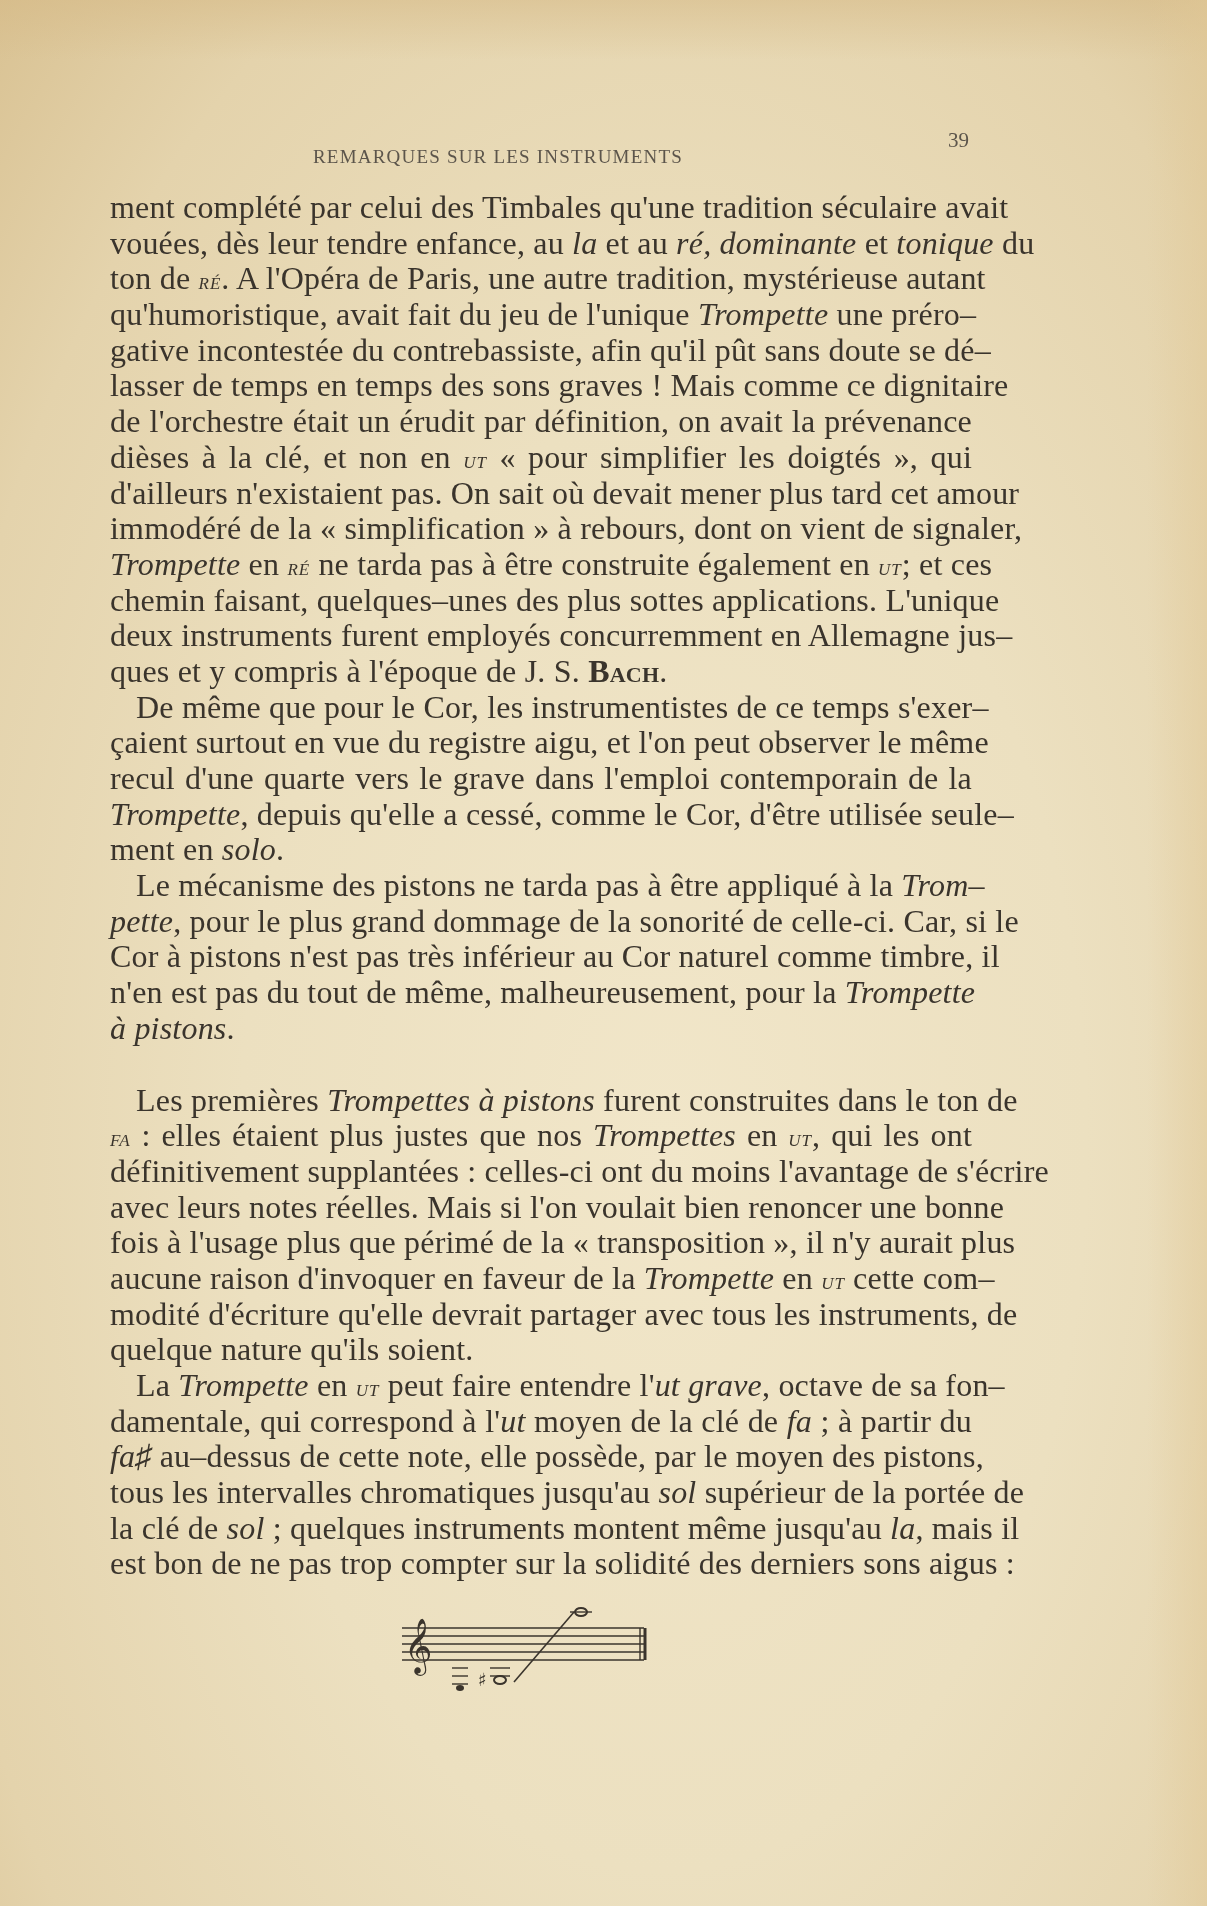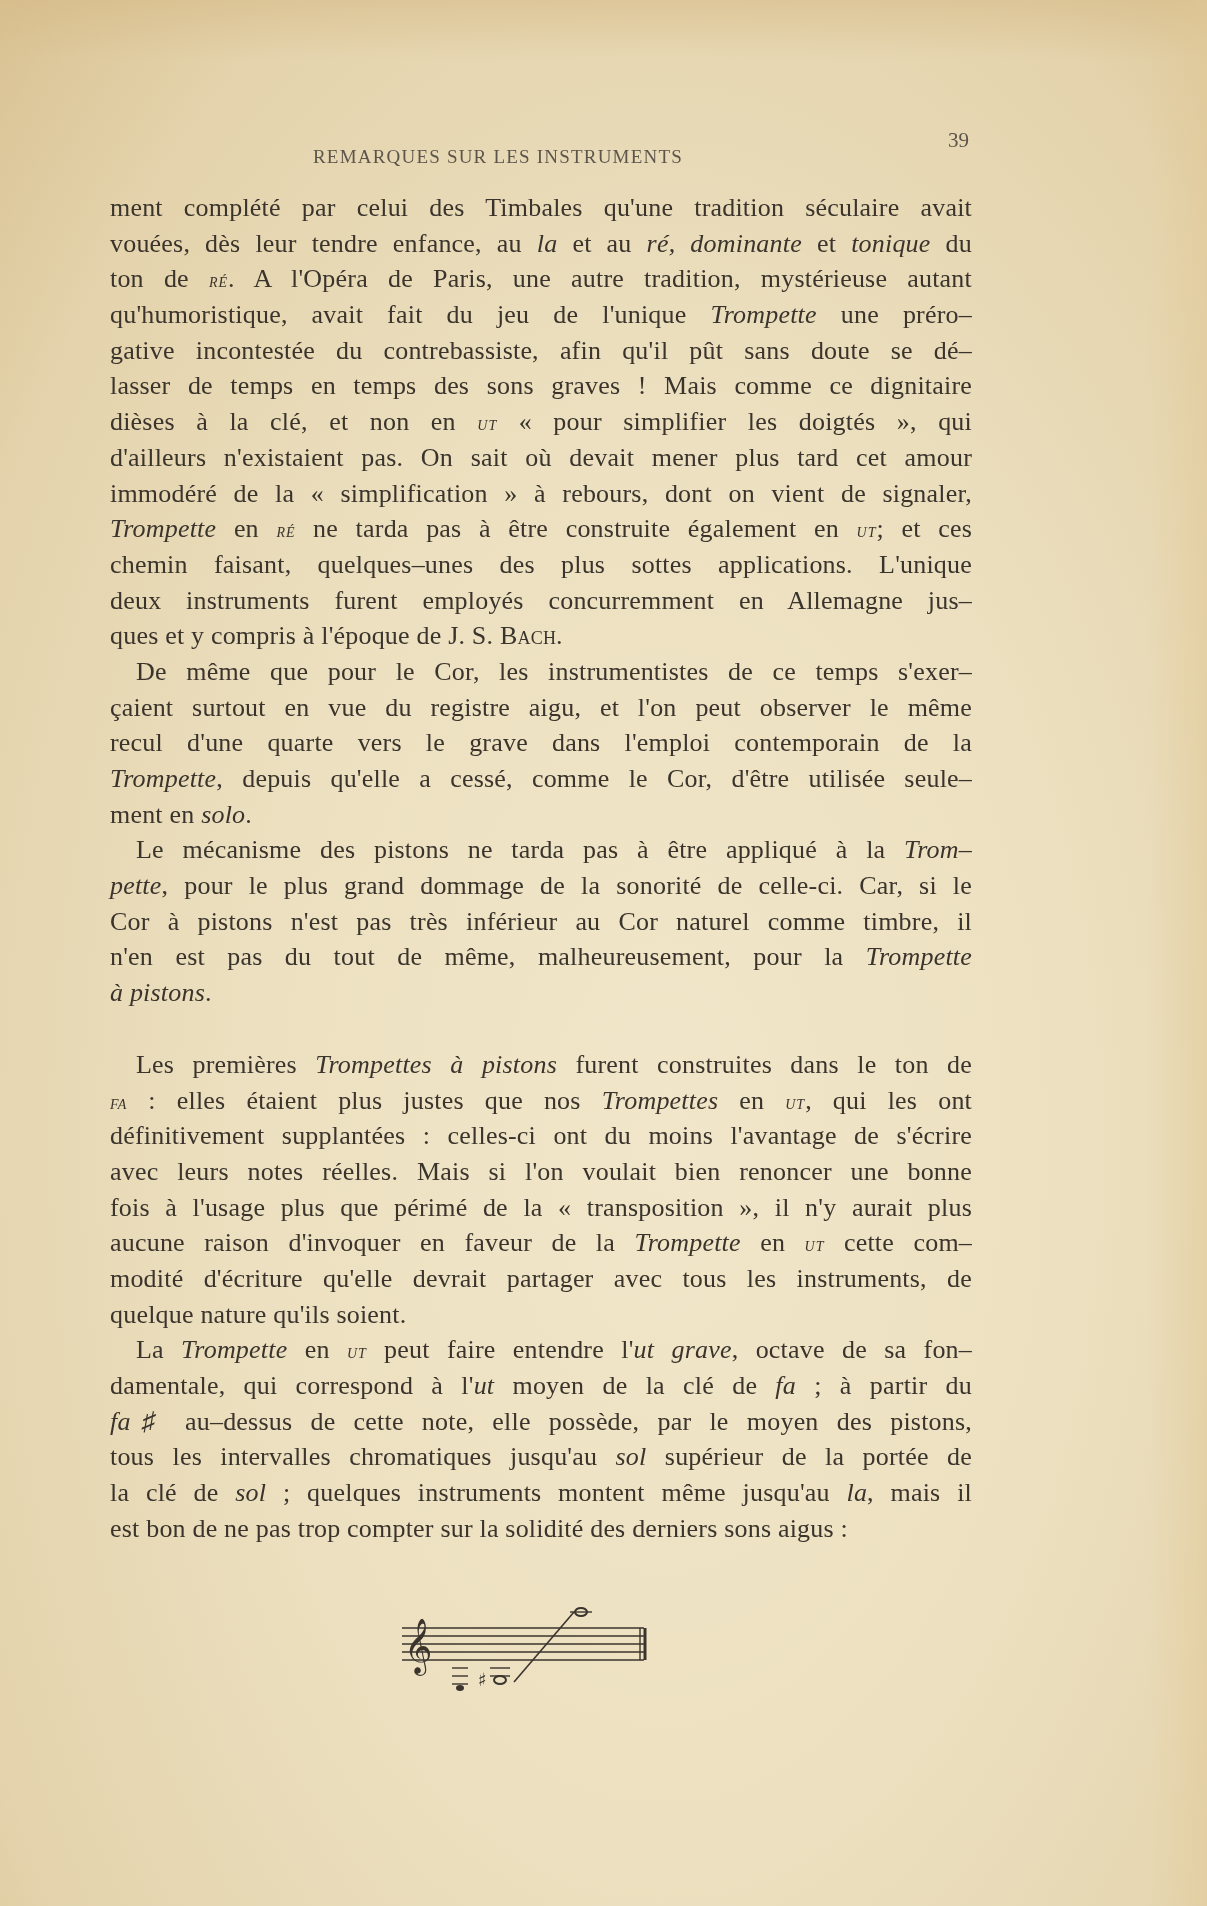--- a/index.html
+++ b/index.html
@@ -37,30 +37,30 @@
     }
     .text-block {
       position: absolute;
       top: 190px;
       left: 110px;
       width: 862px;
     }
     .line {
       height: 35.7px;
       line-height: 35.7px;
-      font-size: 26px;
+      font-size: 32px;
       white-space: nowrap;
       text-align: justify;
       text-align-last: justify;
       letter-spacing: 0.2px;
     }
     .line.last { text-align-last: left; }
     .seg-i { font-style: italic; }
     .seg-sc { font-variant: small-caps; font-style: italic; font-size: 0.78em; letter-spacing: 1px; }
-    .seg-scn { font-variant: small-caps; }
+    .seg-scn { font-variant: small-caps; font-weight: bold; }
     .music {
       position: absolute;
       left: 392px;
       top: 1600px;
       width: 260px;
       height: 95px;
     }
   </style>
 </head>
 <body>
@@ -71,20 +71,21 @@
 <div class="running-head">REMARQUES SUR LES INSTRUMENTS</div>
 <div class="page-number">39</div>
 
 <div class="text-block" id="text-block">
     <div class="line"><span>ment complété par celui des Timbales qu'une tradition séculaire avait</span></div>
     <div class="line"><span>vouées, dès leur tendre enfance, au </span><span class="seg-i">la</span><span> et au </span><span class="seg-i">ré, dominante</span><span> et </span><span class="seg-i">tonique</span><span> du</span></div>
     <div class="line"><span>ton de </span><span class="seg-sc">ré</span><span>. A l'Opéra de Paris, une autre tradition, mystérieuse autant</span></div>
     <div class="line"><span>qu'humoristique, avait fait du jeu de l'unique </span><span class="seg-i">Trompette</span><span> une préro–</span></div>
     <div class="line"><span>gative incontestée du contrebassiste, afin qu'il pût sans doute se dé–</span></div>
     <div class="line"><span>lasser de temps en temps des sons graves ! Mais comme ce dignitaire</span></div>
+    <div class="line"><span>de l'orchestre était un érudit par définition, on avait la prévenance</span></div>
     <div class="line"><span>dièses à la clé, et non en </span><span class="seg-sc">ut</span><span> « pour simplifier les doigtés », qui</span></div>
     <div class="line"><span>d'ailleurs n'existaient pas. On sait où devait mener plus tard cet amour</span></div>
     <div class="line"><span>immodéré de la « simplification » à rebours, dont on vient de signaler,</span></div>
     <div class="line"><span class="seg-i">Trompette</span><span> en </span><span class="seg-sc">ré</span><span> ne tarda pas à être construite également en </span><span class="seg-sc">ut</span><span>; et ces</span></div>
     <div class="line"><span>chemin faisant, quelques–unes des plus sottes applications. L'unique</span></div>
     <div class="line"><span>deux instruments furent employés concurremment en Allemagne jus–</span></div>
     <div class="line last"><span>ques et y compris à l'époque de J. S. </span><span class="seg-scn">Bach</span><span>.</span></div>
     <div class="line" style="padding-left: 26px;"><span>De même que pour le Cor, les instrumentistes de ce temps s'exer–</span></div>
     <div class="line"><span>çaient surtout en vue du registre aigu, et l'on peut observer le même</span></div>
     <div class="line"><span>recul d'une quarte vers le grave dans l'emploi contemporain de la</span></div>

